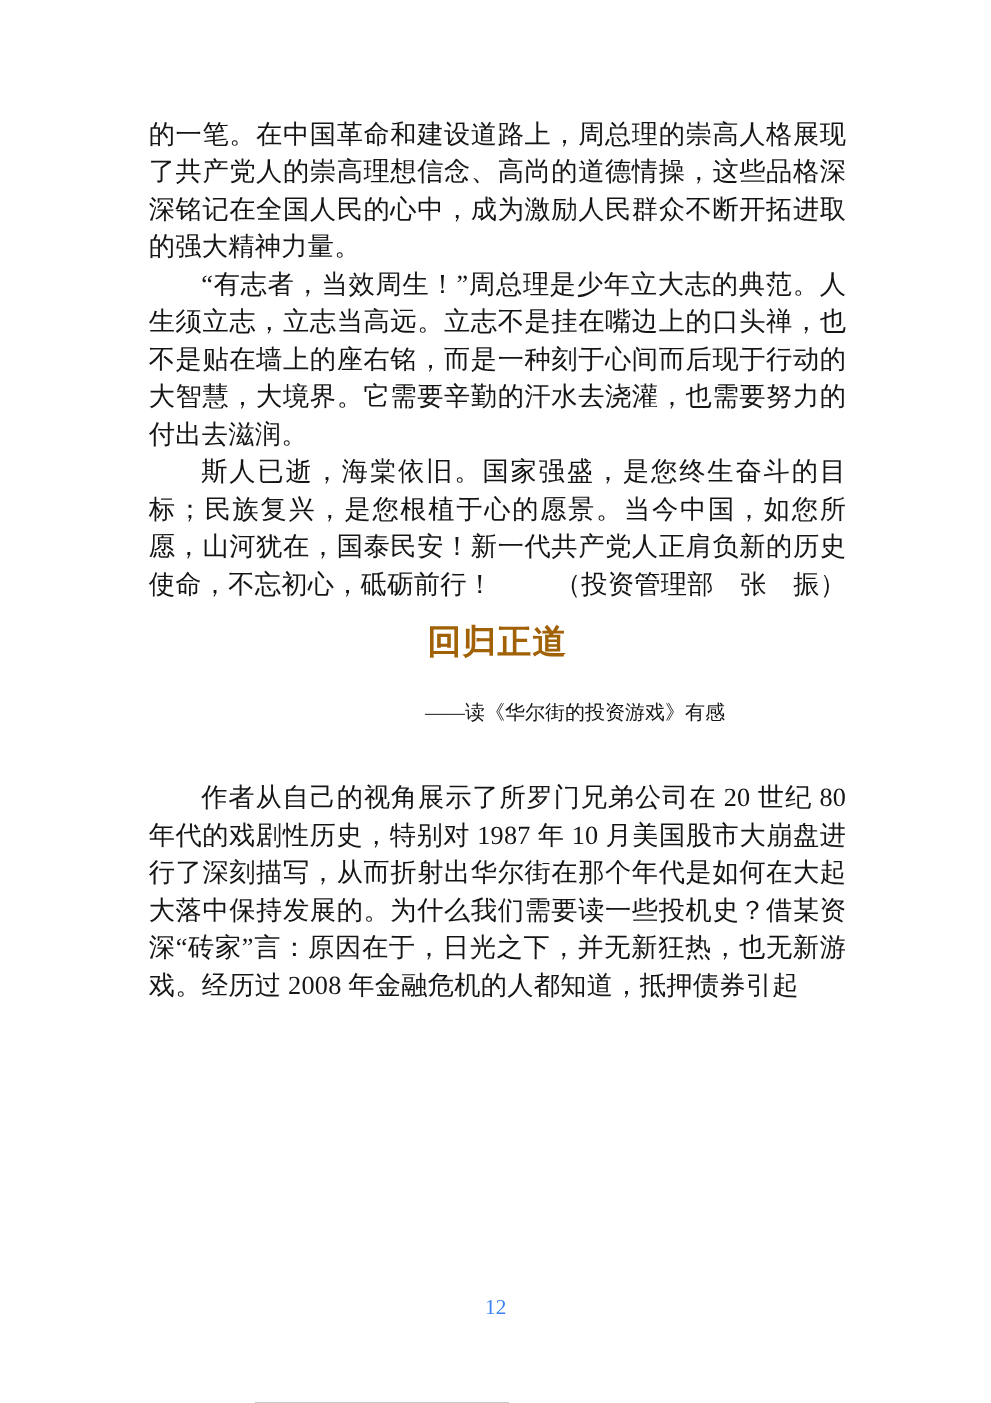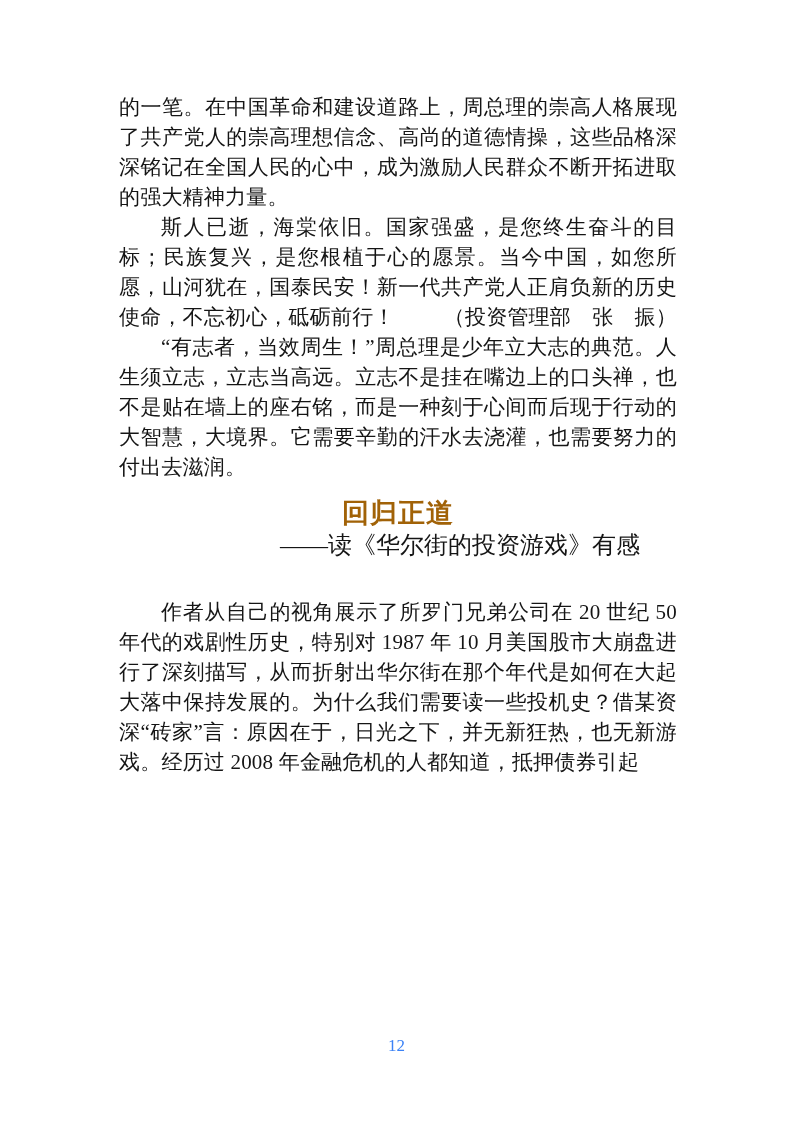--- a/index.html
+++ b/index.html
@@ -43,55 +43,56 @@
     font-family: "Liberation Sans", "DejaVu Sans", sans-serif;
     font-weight: bold;
     font-size: 27px;
     line-height: 36px;
     text-align: center;
     letter-spacing: 1px;
     color: #a16207;
   }
 
   .article-subtitle {
-    font-size: 24px;
+    font-size: 16px;
     line-height: 28px;
     text-align: center;
     padding-left: 124px;
     margin-bottom: 38px;
     color: #151515;
+    margin-top: 26px;
   }
 
   .page-number {
     position: absolute;
     left: 0;
     right: 0;
     top: 1036px;
     text-align: center;
     font-size: 17px;
     color: #3b82f6;
   }
 </style>
 </head>
 <body>
 
 <div class="sheet">
   <div class="content">
 
     <section>
       <p class="para">的一笔。在中国革命和建设道路上，周总理的崇高人格展现了共产党人的崇高理想信念、高尚的道德情操，这些品格深深铭记在全国人民的心中，成为激励人民群众不断开拓进取的强大精神力量。</p>
+      <p class="para indent">“有志者，当效周生！”周总理是少年立大志的典范。人生须立志，立志当高远。立志不是挂在嘴边上的口头禅，也不是贴在墙上的座右铭，而是一种刻于心间而后现于行动的大智慧，大境界。它需要辛勤的汗水去浇灌，也需要努力的付出去滋润。</p>
       <p class="para indent">
         <span>斯人已逝，海棠依旧。国家强盛，是您终生奋斗的目标；民族复兴，是您根植于心的愿景。当今中国，如您所愿，山河犹在，国泰民安！新一代共产党人正肩负新的历史使命，不忘初心，砥砺前行！</span>
         <span class="attribution">（投资管理部　张　振）</span>
       </p>
-      <p class="para indent">“有志者，当效周生！”周总理是少年立大志的典范。人生须立志，立志当高远。立志不是挂在嘴边上的口头禅，也不是贴在墙上的座右铭，而是一种刻于心间而后现于行动的大智慧，大境界。它需要辛勤的汗水去浇灌，也需要努力的付出去滋润。</p>
     </section>
 
     <section>
       <h1 class="article-title">回归正道</h1>
       <div class="article-subtitle">——读《华尔街的投资游戏》有感</div>
-      <p class="para indent">作者从自己的视角展示了所罗门兄弟公司在 20 世纪 50 年代的戏剧性历史，特别对 1987 年 10 月美国股市大崩盘进行了深刻描写，从而折射出华尔街在那个年代是如何在大起大落中保持发展的。为什么我们需要读一些投机史？借某资深“砖家”言：原因在于，日光之下，并无新狂热，也无新游戏。经历过 2008 年金融危机的人都知道，抵押债券引起</p>
+      <p class="para indent">作者从自己的视角展示了所罗门兄弟公司在 20 世纪 80 年代的戏剧性历史，特别对 1987 年 10 月美国股市大崩盘进行了深刻描写，从而折射出华尔街在那个年代是如何在大起大落中保持发展的。为什么我们需要读一些投机史？借某资深“砖家”言：原因在于，日光之下，并无新狂热，也无新游戏。经历过 2008 年金融危机的人都知道，抵押债券引起</p>
     </section>
 
   </div>
 
   <footer class="page-number">12</footer>
 </div>
 
 </body></html>

